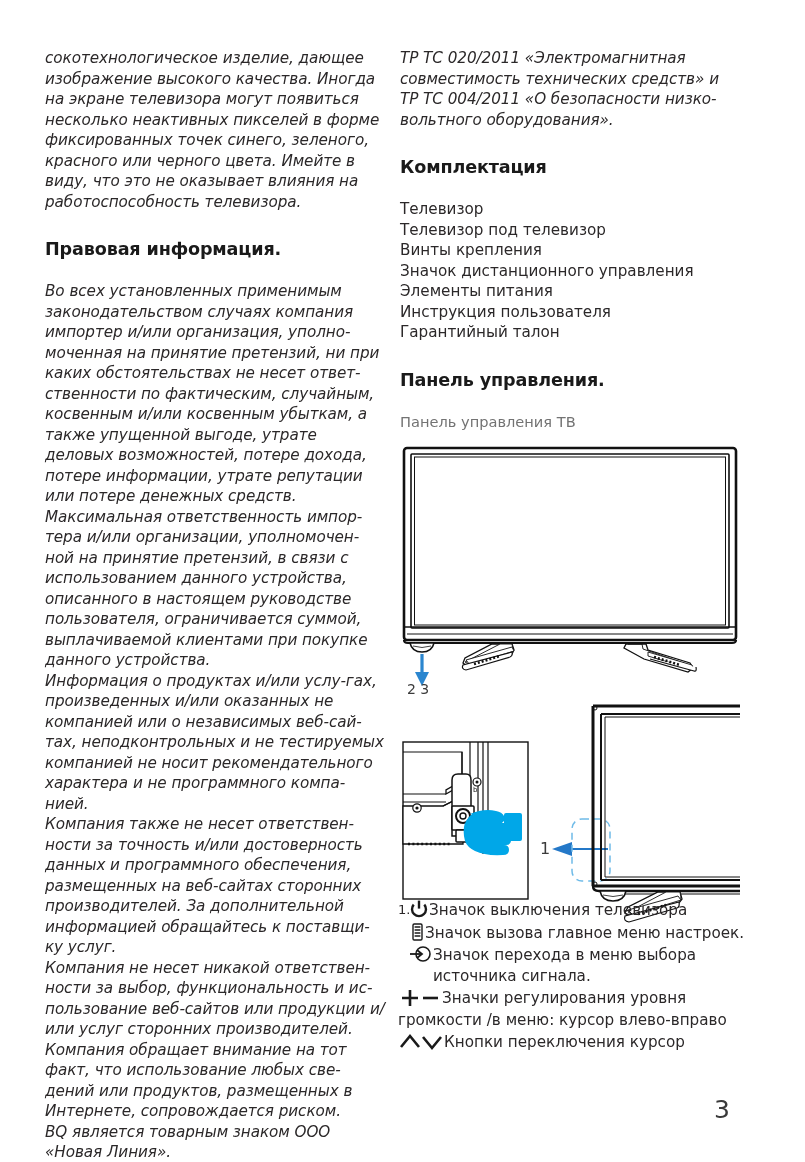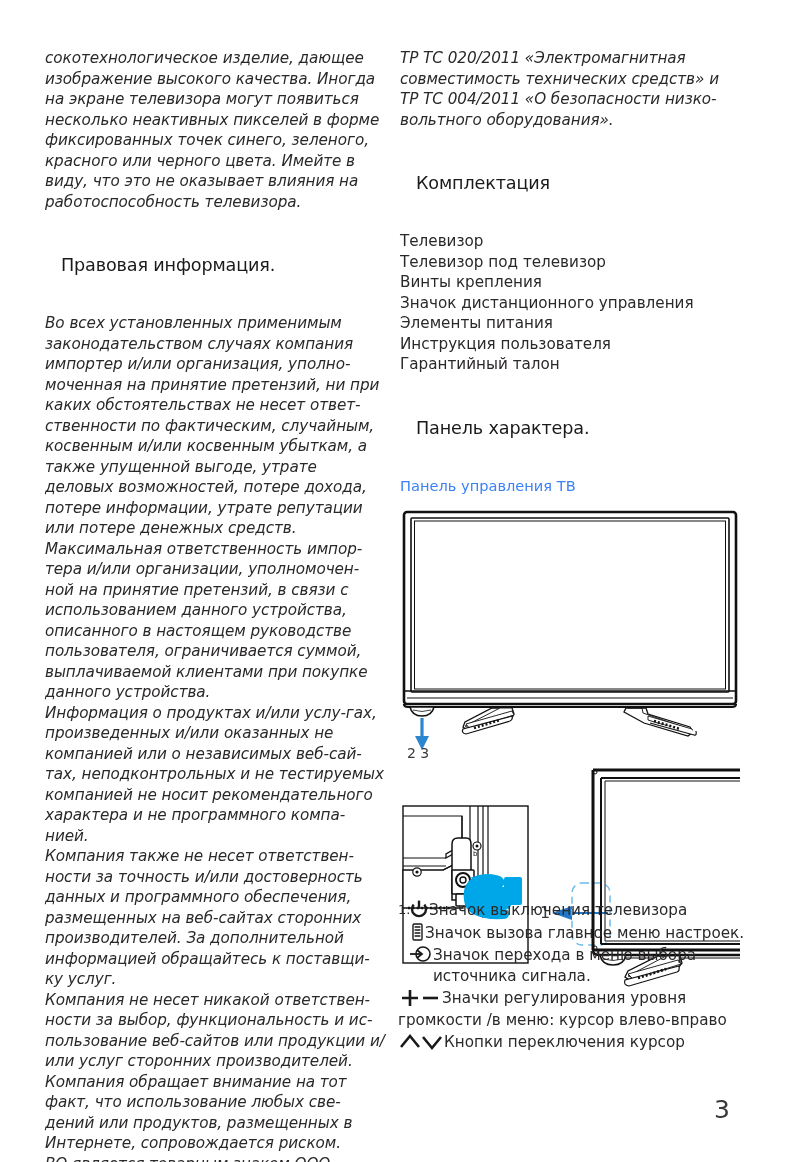--- a/index.html
+++ b/index.html
@@ -33,41 +33,41 @@
     margin: 0;
     font-size: 15.2px;
     line-height: 20.5px;
     letter-spacing: -0.05px;
     color: #2b2829;
     font-weight: 400;
     font-style: italic;
   }
   .para + .para { margin-top: 0; }
   h2.heading {
-    margin: 16px;
+    margin: 0;
     font-size: 17.6px;
     line-height: 22px;
-    font-weight: normal;
+    font-weight: bold;
     color: #1a1a1a;
     letter-spacing: -0.15px;
   }
   .sp-26 { height: 26px; }
   .sp-21 { height: 21px; }
   .sp-14 { height: 14px; }
 
   .list .li {
     font-size: 15.2px;
     line-height: 20.5px;
     color: #2b2829;
   }
 
   .caption {
     font-size: 14.6px;
     line-height: 20px;
-    color: #3b82f6;
+    color: #737373;
   }
 
   
   .figure {
     position: relative;
     width: 340px;
   }
   .fig-top { height: 248px; }
   .fig-bot { height: 245px; }
 
@@ -149,21 +149,21 @@
       <div class="li">Телевизор</div>
       <div class="li">Телевизор под телевизор</div>
       <div class="li">Винты крепления</div>
       <div class="li">Значок дистанционного управления</div>
       <div class="li">Элементы  питания</div>
       <div class="li">Инструкция пользователя</div>
       <div class="li">Гарантийный талон</div>
     </div>
 
     <div class="sp-26"></div>
-    <h2 class="heading">Панель характера.</h2>
+    <h2 class="heading">Панель управления.</h2>
     <div class="sp-21"></div>
     <div class="caption">Панель управления ТВ</div>
     <div class="sp-14"></div>
 
     <div class="figure fig-top">
       <svg width="340" height="248" viewBox="0 0 340 248">
 
         <rect x="4" y="2" width="332" height="192" rx="3" ry="3" fill="#ffffff" stroke="#111111" stroke-width="2.6"></rect>
 
         <rect x="11" y="8" width="318" height="174" rx="1" ry="1" fill="#ffffff" stroke="#111111" stroke-width="1.6"></rect>

